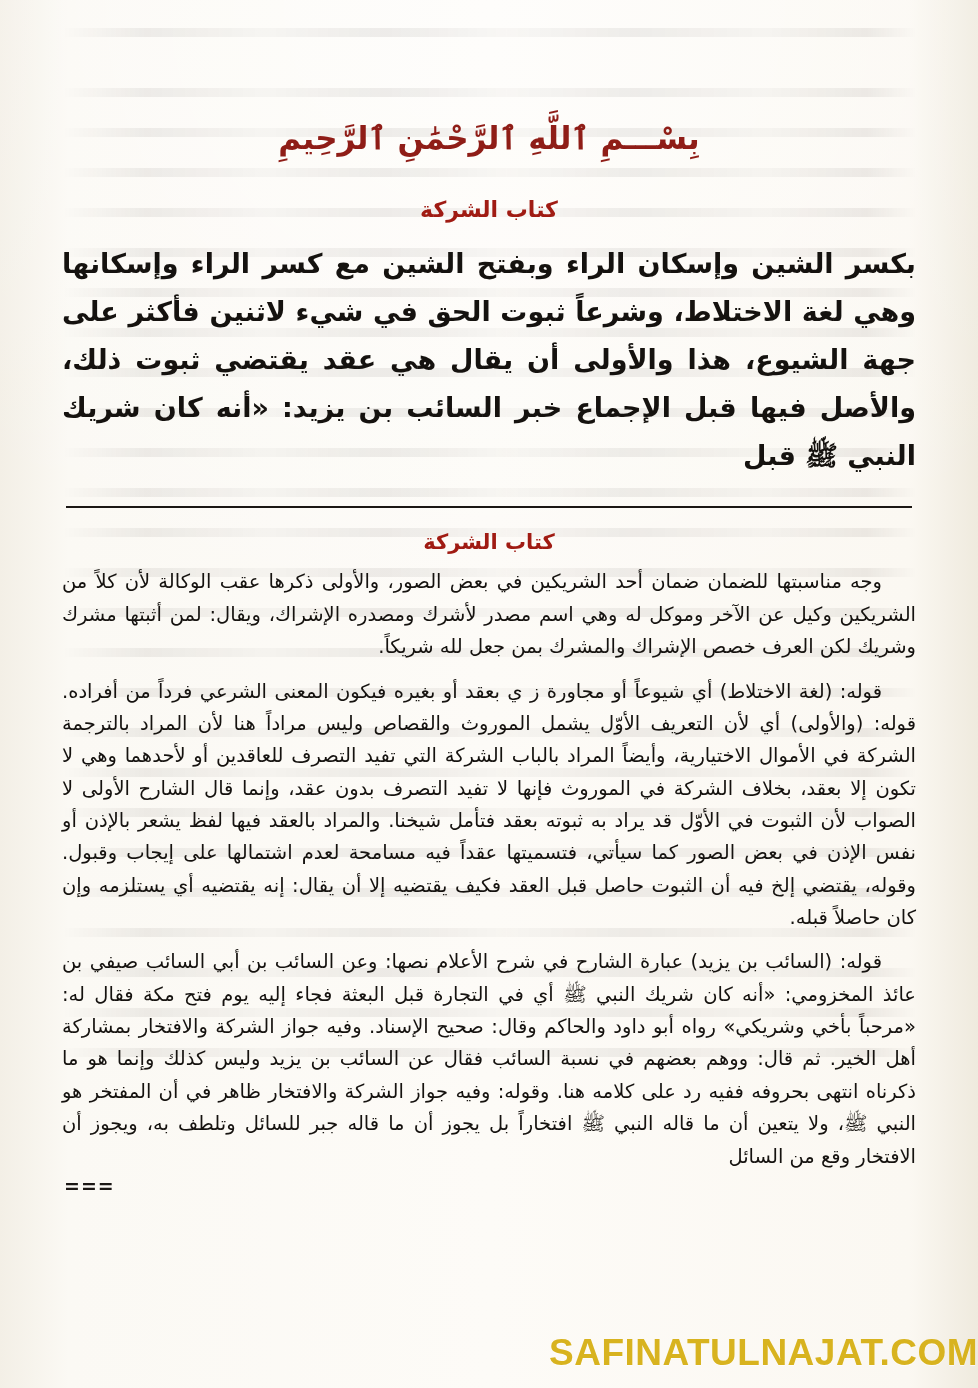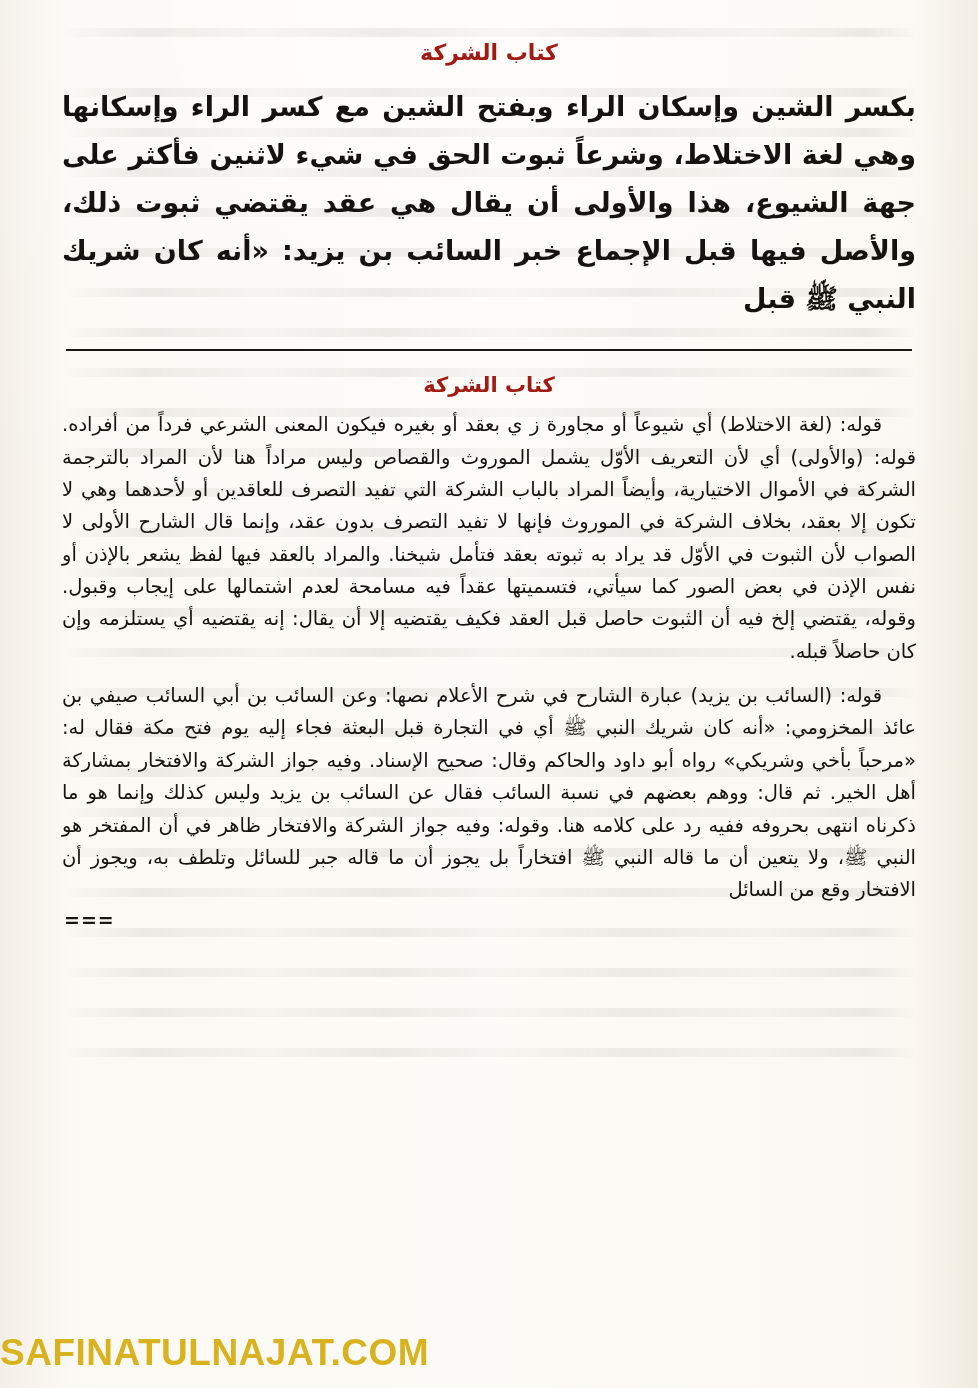--- a/index.html
+++ b/index.html
@@ -115,21 +115,21 @@
     margin-top: 2px;
     padding-left: 2px;
     font-weight: 700;
   }
 
   .watermark {
     position: absolute;
     left: 0;
     right: 0;
     bottom: 14px;
-    text-align: left;
+    text-align: right;
     direction: ltr;
     font-family: "Liberation Sans", sans-serif;
     font-weight: 700;
     font-size: 37px;
     letter-spacing: .5px;
     color: #d8b31f;
     text-shadow: 0 1px 0 rgba(255,255,255,.7);
   }
 </style>
 </head>
@@ -161,29 +161,31 @@
   <div class="bleed-line" style="left:60px; right:60px; top:848px;"></div>
   <div class="bleed-line" style="left:60px; right:60px; top:888px;"></div>
   <div class="bleed-line" style="left:60px; right:60px; top:928px;"></div>
   <div class="bleed-line" style="left:60px; right:60px; top:968px;"></div>
   <div class="bleed-line" style="left:60px; right:60px; top:1008px;"></div>
   <div class="bleed-line" style="left:60px; right:60px; top:1048px;"></div>
 </div>
 
 <div class="content">
 
+  <div class="basmala">بِسْـــمِ ٱللَّهِ ٱلرَّحْمَٰنِ ٱلرَّحِيمِ</div>
 
   <div class="chapter-title">كتاب الشركة</div>
 
   <div class="body-text block-matn">بكسر الشين وإسكان الراء وبفتح الشين مع كسر الراء وإسكانها وهي لغة الاختلاط، وشرعاً ثبوت الحق في شيء لاثنين فأكثر على جهة الشيوع، هذا والأولى أن يقال هي عقد يقتضي ثبوت ذلك، والأصل فيها قبل الإجماع خبر السائب بن يزيد: «أنه كان شريك النبي ﷺ قبل</div>
 
   <hr class="rule">
 
   <div class="chapter-title-2">كتاب الشركة</div>
 
+  <div class="para p-indent">وجه مناسبتها للضمان ضمان أحد الشريكين في بعض الصور، والأولى ذكرها عقب الوكالة لأن كلاً من الشريكين وكيل عن الآخر وموكل له وهي اسم مصدر لأشرك ومصدره الإشراك، ويقال: لمن أثبتها مشرك وشريك لكن العرف خصص الإشراك والمشرك بمن جعل لله شريكاً.</div>
 
   <div class="para p-indent">قوله: (لغة الاختلاط) أي شيوعاً أو مجاورة ز ي بعقد أو بغيره فيكون المعنى الشرعي فرداً من أفراده. قوله: (والأولى) أي لأن التعريف الأوّل يشمل الموروث والقصاص وليس مراداً هنا لأن المراد بالترجمة الشركة في الأموال الاختيارية، وأيضاً المراد بالباب الشركة التي تفيد التصرف للعاقدين أو لأحدهما وهي لا تكون إلا بعقد، بخلاف الشركة في الموروث فإنها لا تفيد التصرف بدون عقد، وإنما قال الشارح الأولى لا الصواب لأن الثبوت في الأوّل قد يراد به ثبوته بعقد فتأمل شيخنا. والمراد بالعقد فيها لفظ يشعر بالإذن أو نفس الإذن في بعض الصور كما سيأتي، فتسميتها عقداً فيه مسامحة لعدم اشتمالها على إيجاب وقبول. وقوله، يقتضي إلخ فيه أن الثبوت حاصل قبل العقد فكيف يقتضيه إلا أن يقال: إنه يقتضيه أي يستلزمه وإن كان حاصلاً قبله.</div>
 
   <div class="para p-indent">قوله: (السائب بن يزيد) عبارة الشارح في شرح الأعلام نصها: وعن السائب بن أبي السائب صيفي بن عائذ المخزومي: «أنه كان شريك النبي ﷺ أي في التجارة قبل البعثة فجاء إليه يوم فتح مكة فقال له: «مرحباً بأخي وشريكي» رواه أبو داود والحاكم وقال: صحيح الإسناد. وفيه جواز الشركة والافتخار بمشاركة أهل الخير. ثم قال: ووهم بعضهم في نسبة السائب فقال عن السائب بن يزيد وليس كذلك وإنما هو ما ذكرناه انتهى بحروفه ففيه رد على كلامه هنا. وقوله: وفيه جواز الشركة والافتخار ظاهر في أن المفتخر هو النبي ﷺ، ولا يتعين أن ما قاله النبي ﷺ افتخاراً بل يجوز أن ما قاله جبر للسائل وتلطف به، ويجوز أن الافتخار وقع من السائل</div>
 
   <div class="eq-mark">===</div>
 
 </div>
 
 <div class="watermark">SAFINATULNAJAT.COM</div>

